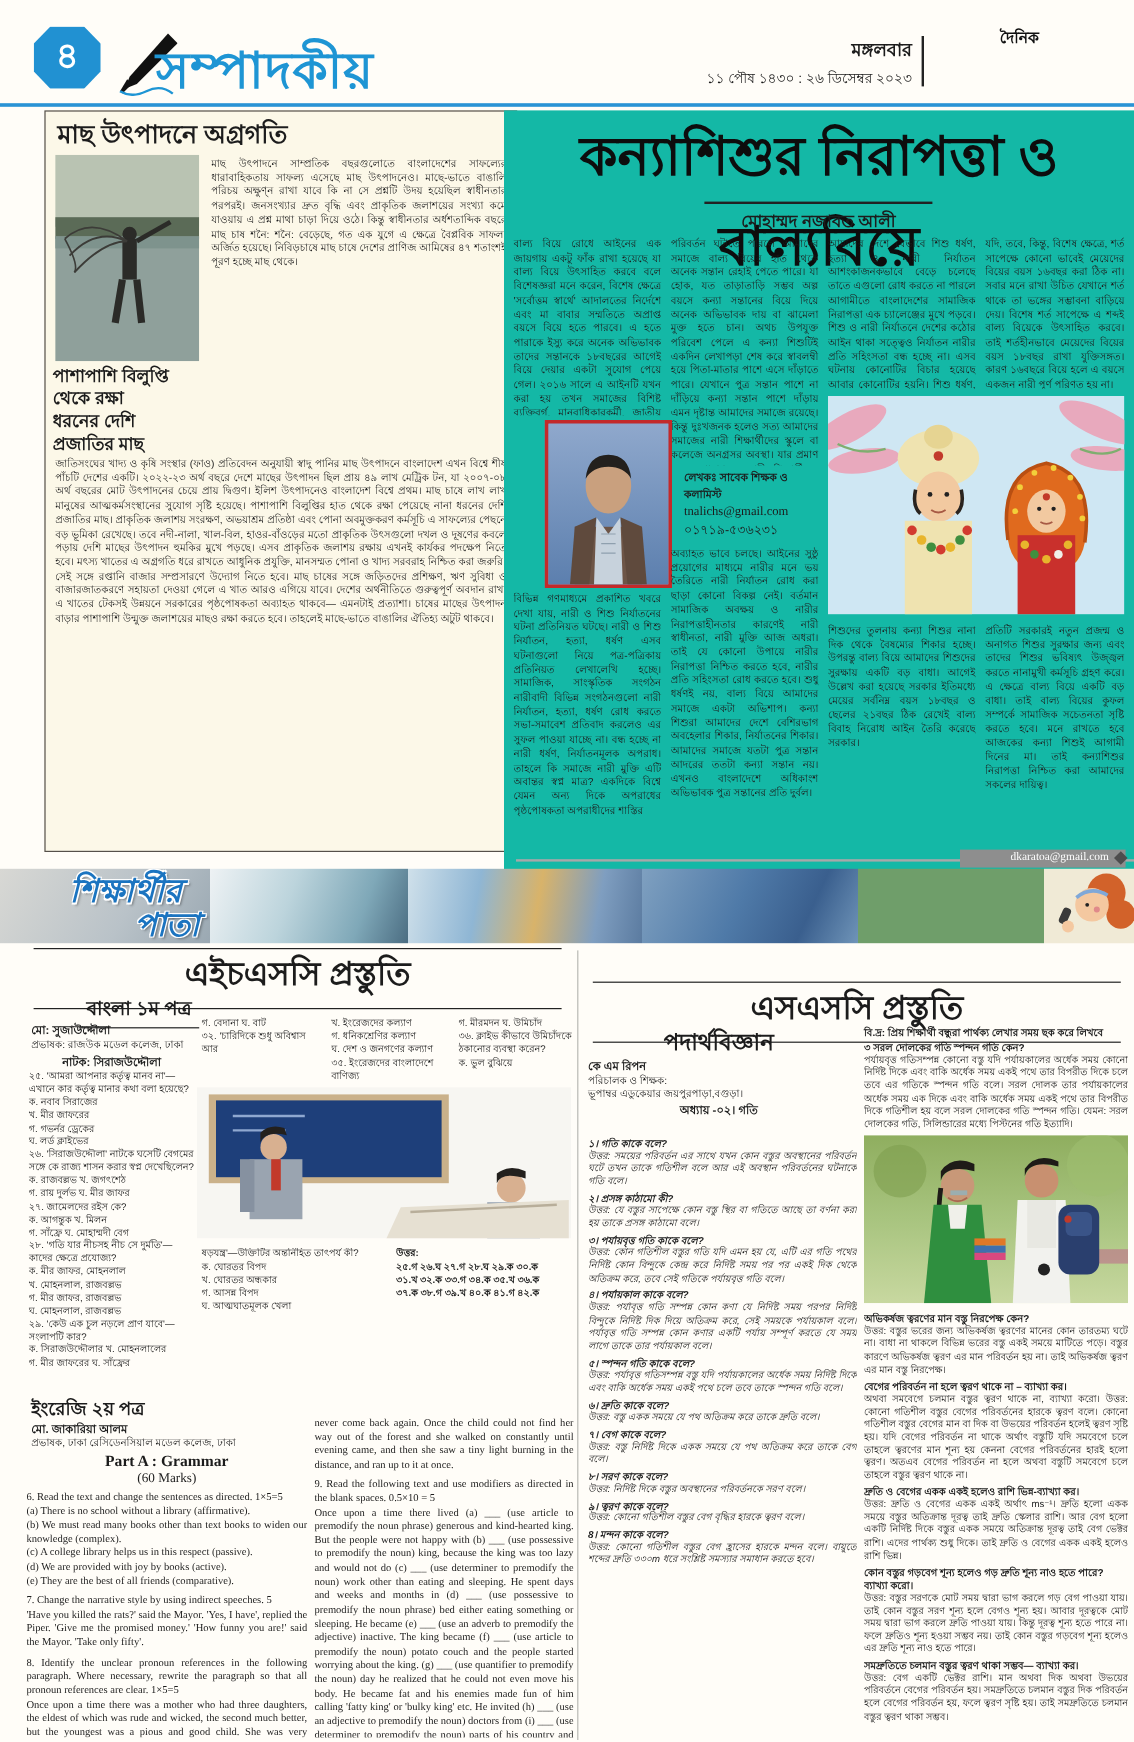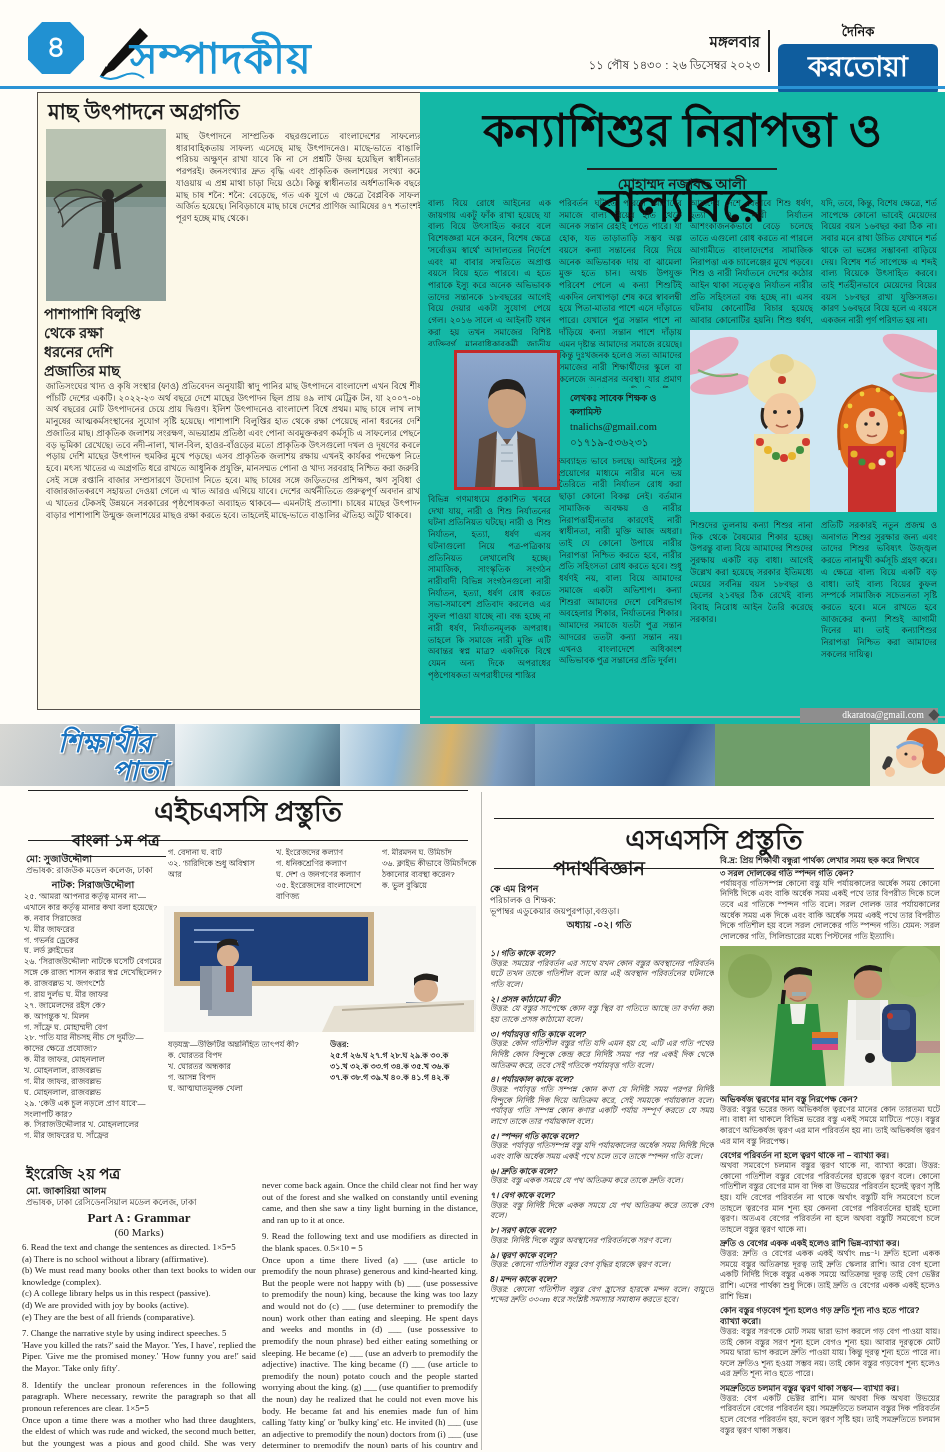--- a/index.html
+++ b/index.html
@@ -15,21 +15,21 @@
   .t85{font-size:8.5px;line-height:1.38;}
   
   .badge{left:28px;top:22px;width:56px;height:52px;background:#2191d2;color:#fff;
          clip-path:polygon(25% 0,75% 0,100% 28%,100% 72%,75% 100%,25% 100%,0 72%,0 28%);
          display:flex;align-items:center;justify-content:center;font-size:30px;font-weight:bold;}
   .sect{left:130px;top:26px;font-size:42px;font-weight:800;color:#1e95d4;letter-spacing:1px;}
   .daybox{left:560px;top:30px;width:200px;text-align:right;}
   .day{font-size:15px;}
   .dateline{font-size:11.5px;margin-top:2px;}
   .vbar{left:768px;top:30px;width:2px;height:42px;background:#222;}
-  .logo{left:778px;top:22px;width:160px;text-align:center;}
+  .logo{left:778px;top:22px;width:143px;text-align:center;}
   .lp{font-size:13px;font-weight:bold;color:#111;}
   .ln{background:#0f5d9e;color:#fff;font-size:28px;font-weight:800;border-radius:6px;padding:1px 6px 4px;margin-top:1px;}
   .bluerule{left:0;top:86px;width:945px;height:3px;background:#2a93d5;}
   
   #fish{left:25px;top:92px;width:392px;height:616px;background:#fcf8e8;border:1px solid #55504a;margin-left:12px;}
   .f-title{left:10px;top:3px;font-size:21px;font-weight:800;}
   .f-side{left:138px;top:38px;width:246px;height:170px;}
   .f-pull{left:6px;top:212px;width:126px;font-size:14.5px;font-weight:800;line-height:1.3;}
   .f-body{left:8px;top:288px;width:376px;height:320px;}
   
@@ -82,21 +82,20 @@
     <path d="M4 50 q10 6 22 0 t22 2" stroke="#1e95d4" stroke-width="2" fill="none"></path>
   </svg>
   <div class="abs sect">সম্পাদকীয়</div>
   <div class="abs daybox">
     <div class="day bold">মঙ্গলবার</div>
     <div class="dateline">১১ পৌষ ১৪৩০ : ২৬ ডিসেম্বর ২০২৩</div>
   </div>
   <div class="abs vbar"></div>
   <div class="abs logo">
     <div class="lp">দৈনিক</div>
-    <div class="ln">করতোয়া</div>
   </div>
   <div class="abs bluerule"></div>
 
   <section class="abs" id="fish">
     <div class="abs f-title">মাছ উৎপাদনে অগ্রগতি</div>
     <svg class="abs" style="left:8px;top:36px;" width="120" height="172" viewBox="0 0 120 172">
       <rect width="120" height="60" fill="#b9c3b2"></rect>
       <rect y="52" width="120" height="18" fill="#5b6b57"></rect>
       <rect y="68" width="120" height="104" fill="#8fa09b"></rect>
       <rect y="68" width="120" height="10" fill="#7e938d"></rect>
@@ -307,21 +306,21 @@
 (b) We must read many books other than text books to widen our knowledge (complex).
 (c) A college library helps us in this respect (passive).
 (d) We are provided with joy by books (active).
 (e) They are the best of all friends (comparative).</div>
       <div class="eq pre just">7.  Change the narrative style by using indirect speeches. 5
 'Have you killed the rats?' said the Mayor. 'Yes, I have', replied the Piper. 'Give me the promised money.' 'How funny you are!' said the Mayor. 'Take only fifty'.</div>
       <div class="eq pre just">8.  Identify the unclear pronoun references in the following paragraph. Where necessary, rewrite the paragraph so that all pronoun references are clear. 1×5=5
 Once upon a time there was a mother who had three daughters, the eldest of which was rude and wicked, the second much better, but the youngest was a pious and good child. She was very strange because she loved the eldest daughter only and she could not bear the youngest. So, she often sent her out into the great forest in order to get rid of her. She thought that she would lose herself and</div>
     </div>
     <div class="abs eng clip" style="left:244px;top:390px;width:216px;height:268px;">
-      <div class="eq just">never come back again. Once the child clear not find her way out of the forest and she walked on constantly until evening came, and then she saw a tiny light burning in the distance, and ran up to it at once.</div>
+      <div class="eq just">never come back again. Once the child could not find her way out of the forest and she walked on constantly until evening came, and then she saw a tiny light burning in the distance, and ran up to it at once.</div>
       <div class="eq pre just">9.  Read the following text and use modifiers as directed in the blank spaces. 0.5×10 = 5
 Once upon a time there lived (a) ___ (use article to premodify the noun phrase) generous and kind-hearted king. But the people were not happy with (b) ___ (use possessive to premodify the noun) king, because the king was too lazy and would not do (c) ___ (use determiner to premodify the noun) work other than eating and sleeping. He spent days and weeks and months in (d) ___ (use possessive to premodify the noun phrase) bed either eating something or sleeping. He became (e) ___ (use an adverb to premodify the adjective) inactive. The king became (f) ___ (use article to premodify the noun) potato couch and the people started worrying about the king. (g) ___ (use quantifier to premodify the noun) day he realized that he could not even move his body. He became fat and his enemies made fun of him calling 'fatty king' or 'bulky king' etc. He invited (h) ___ (use an adjective to premodify the noun) doctors from (i) ___ (use determiner to premodify the noun) parts of his country and offered them generous rewards (j) ___ (use an infinitive phrase to postmodify the verb) him fit. Unfortunately, none could help the king regain his health and fitness.</div>
 
     </div>
   </section>
 
   <div class="abs vdiv"></div>
 
   <section class="abs" id="ssc">
     <div class="abs half-h" style="left:6px;top:0;width:440px;">এসএসসি প্রস্তুতি</div>

